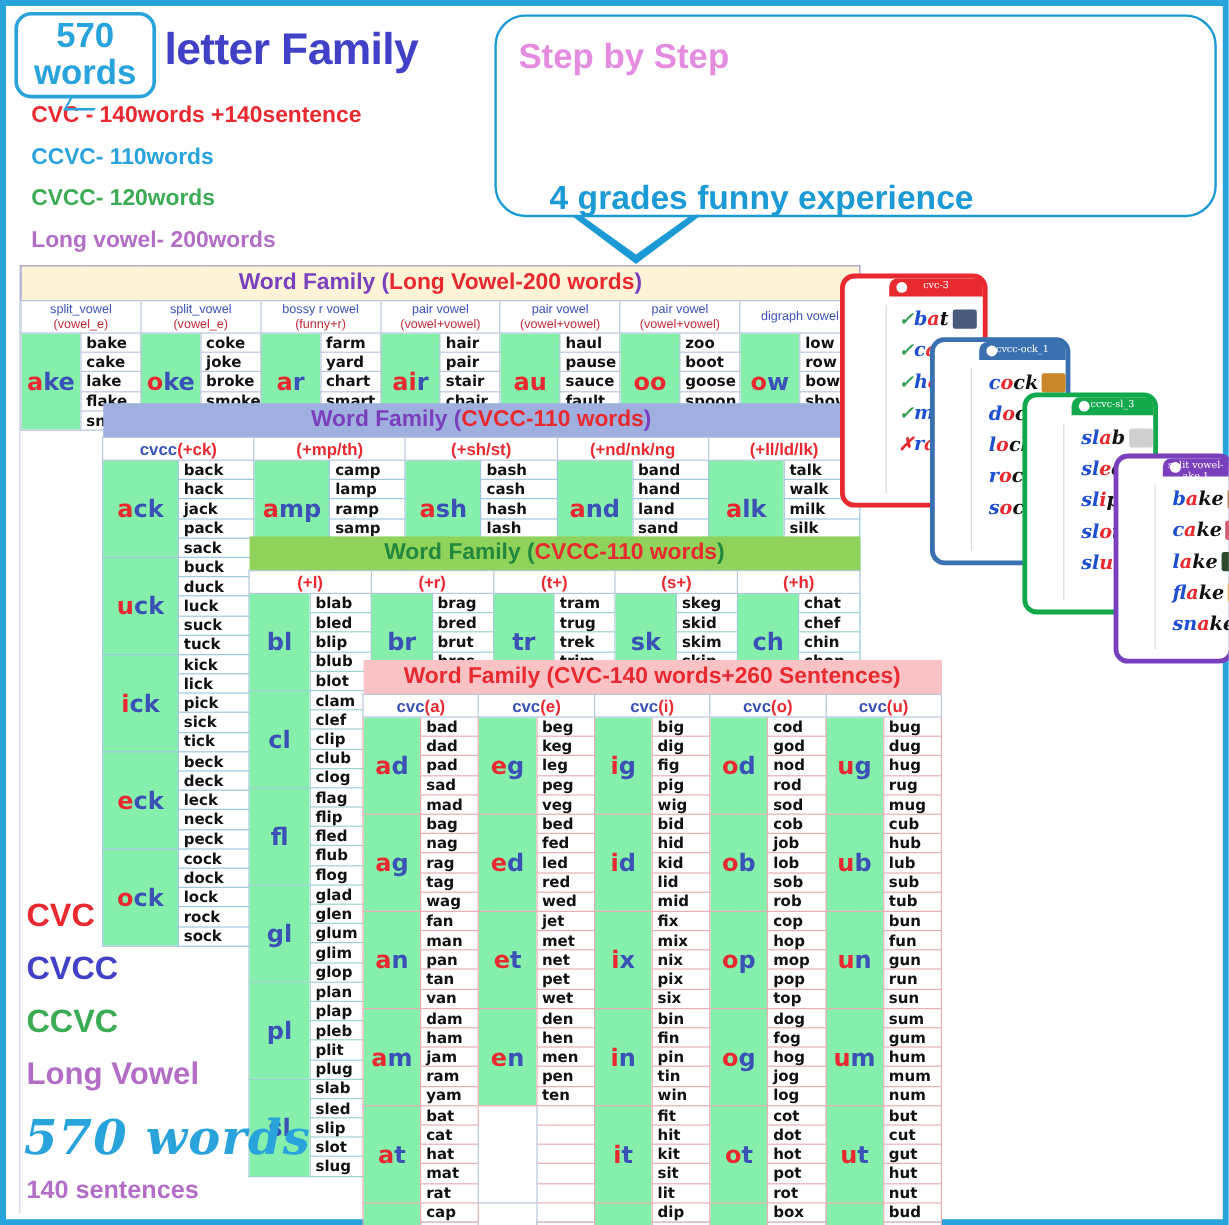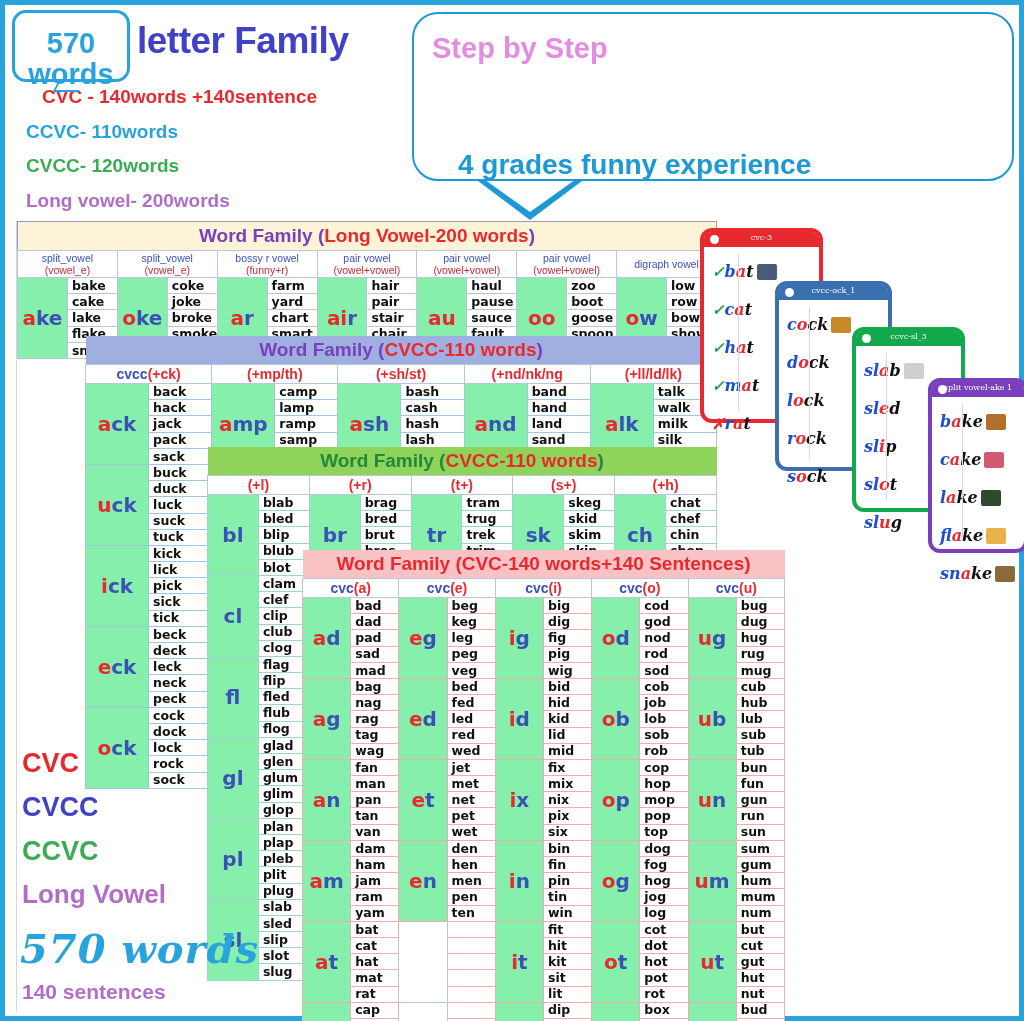--- a/index.html
+++ b/index.html
@@ -10,28 +10,28 @@
     overflow:hidden;
   }
   .frame{position:absolute;left:0;top:0;width:1024px;height:1021px;
          border:5px solid #29a3dc;box-sizing:border-box;}
 
   
   .bubble-570{position:absolute;left:12px;top:10px;width:112px;height:66px;
      border:3px solid #29a3dc;border-radius:14px;background:#fff;z-index:6;}
   .bubble-570 .l1,.bubble-570 .l2{
      color:#29a3dc;font-weight:bold;font-size:29px;line-height:31px;text-align:center;}
-  .bubble-570 .l1{padding-top:15px;}
+  .bubble-570 .l1{padding-top:2px;}
   .tail{position:absolute;left:58px;top:72px;width:0;height:0;
      border-left:2px solid #29a3dc;border-bottom:2px solid #29a3dc;
      width:24px;height:18px;transform:skewX(-28deg);z-index:5;}
   .title-letterfamily{position:absolute;left:137px;top:20px;font-size:37px;font-weight:bold;
      color:#4141c8;letter-spacing:-.5px;}
   .legend-line{position:absolute;font-weight:bold;font-size:19px;white-space:nowrap;}
-  .ll1{left:26px;top:86px;color:#e8292f;margin-left:16px;}
+  .ll1{left:26px;top:86px;color:#e8292f;}
   .ll2{left:26px;top:121px;color:#29a3dc;}
   .ll3{left:26px;top:155px;color:#3bab54;}
   .ll4{left:26px;top:190px;color:#b26ec6;}
 
   .bubble-step{position:absolute;left:412px;top:12px;width:598px;height:165px;
      border:2.5px solid #1b9ad6;border-radius:26px;background:#fff;z-index:4;}
   .bubble-step .s1{position:absolute;left:18px;top:18px;font-size:29px;font-weight:bold;color:#e48ce0;}
   .bubble-step .s2{position:absolute;left:32px;top:80px;font-size:28px;font-weight:bold;color:#3bab54;}
   .bubble-step .s3{position:absolute;left:44px;top:135px;font-size:28px;font-weight:bold;color:#1b9ad6;}
   .step-tail{position:absolute;left:470px;top:175px;width:0;height:0;
@@ -81,28 +81,28 @@
   .bl{position:absolute;font-weight:bold;white-space:nowrap;}
   .bl1{left:22px;top:748px;font-size:27px;color:#e8292f;}
   .bl2{left:22px;top:792px;font-size:27px;color:#4141c8;}
   .bl3{left:22px;top:836px;font-size:27px;color:#3bab54;}
   .bl4{left:22px;top:879px;font-size:26px;color:#b26ec6;}
   .bl5{left:20px;top:925px;font-size:40px;color:#29a3dc;font-family:"DejaVu Serif",serif;
        font-style:italic;letter-spacing:1px;}
   .bl6{left:22px;top:980px;font-size:21px;color:#b26ec6;}
 
   
-  .card{position:absolute;background:#fff;border-radius:12px;box-sizing:border-box;}
+  .card{position:absolute;background:#fff;border-radius:12px;box-sizing:border-box;padding-left:37px;}
   .card .bar{height:15px;border-radius:7px 7px 0 0;position:relative;}
   .card .dot{position:absolute;left:6px;top:3px;width:9px;height:9px;border-radius:50%;background:#fff;}
   .card .ct{position:absolute;left:0;right:0;top:1px;text-align:center;font-size:8px;color:#fff;
             font-family:"DejaVu Serif",serif;}
   .card .body{padding:6px 4px 4px 8px;}
   .wrow{font-size:16px;font-weight:bold;font-family:"DejaVu Serif",serif;
-        line-height:38px;white-space:nowrap;font-style:italic;}
+        line-height:26px;white-space:nowrap;font-style:italic;}
   .wrow .blue{color:#1d4fd0;} .wrow .red{color:#e8292f;} .wrow .blk{color:#111;}
   .vline{position:absolute;top:22px;bottom:8px;width:1px;background:#d9d9d9;}
   .tick{color:#2f9e4f;font-size:15px;font-weight:bold;}
   .tickr{color:#e8292f;font-size:15px;font-weight:bold;}
   .pic{display:inline-block;width:20px;height:16px;vertical-align:-3px;margin-left:3px;
        border-radius:2px;}
   .card1{left:700px;top:228px;width:123px;height:195px;border:4px solid #e8292f;z-index:5;}
   .card1 .bar{background:#e8292f;}
   .card2{left:775px;top:281px;width:117px;height:190px;border:4px solid #3a6fb0;z-index:6;}
   .card2 .bar{background:#3a6fb0;}
@@ -817,21 +817,21 @@
               <td class="blank"></td>
               <td class="blank"></td>
             </tr>
           </tbody>
         </table>
       </div>
       <div style="margin-left: 285px; width: 483px; position: absolute; left: 0px; top: 329px;">
         <table class="wf cvcgrid" style="width:483px">
           <tbody>
             <tr>
-              <td class="band band-cvc" colspan="10"><span class="p">Word Family (</span><span class="r">CVC-140 words+140 Sentences</span><span class="p">)</span></td>
+              <td class="band band-cvc" colspan="10"><span class="p">Word Family (</span><span class="r">CVC-140 words+260 Sentences</span><span class="p">)</span></td>
             </tr>
             <tr>
               <td class="sub2" colspan="2"><span>cvc</span><span class="rr">(a)</span></td>
               <td class="sub2" colspan="2"><span>cvc</span><span class="rr">(e)</span></td>
               <td class="sub2" colspan="2"><span>cvc</span><span class="rr">(i)</span></td>
               <td class="sub2" colspan="2"><span>cvc</span><span class="rr">(o)</span></td>
               <td class="sub2" colspan="2"><span>cvc</span><span class="rr">(u)</span></td>
             </tr>
             <tr>
               <td class="rime" rowspan="5"><span class="a">a</span><span class="b">d</span></td>

